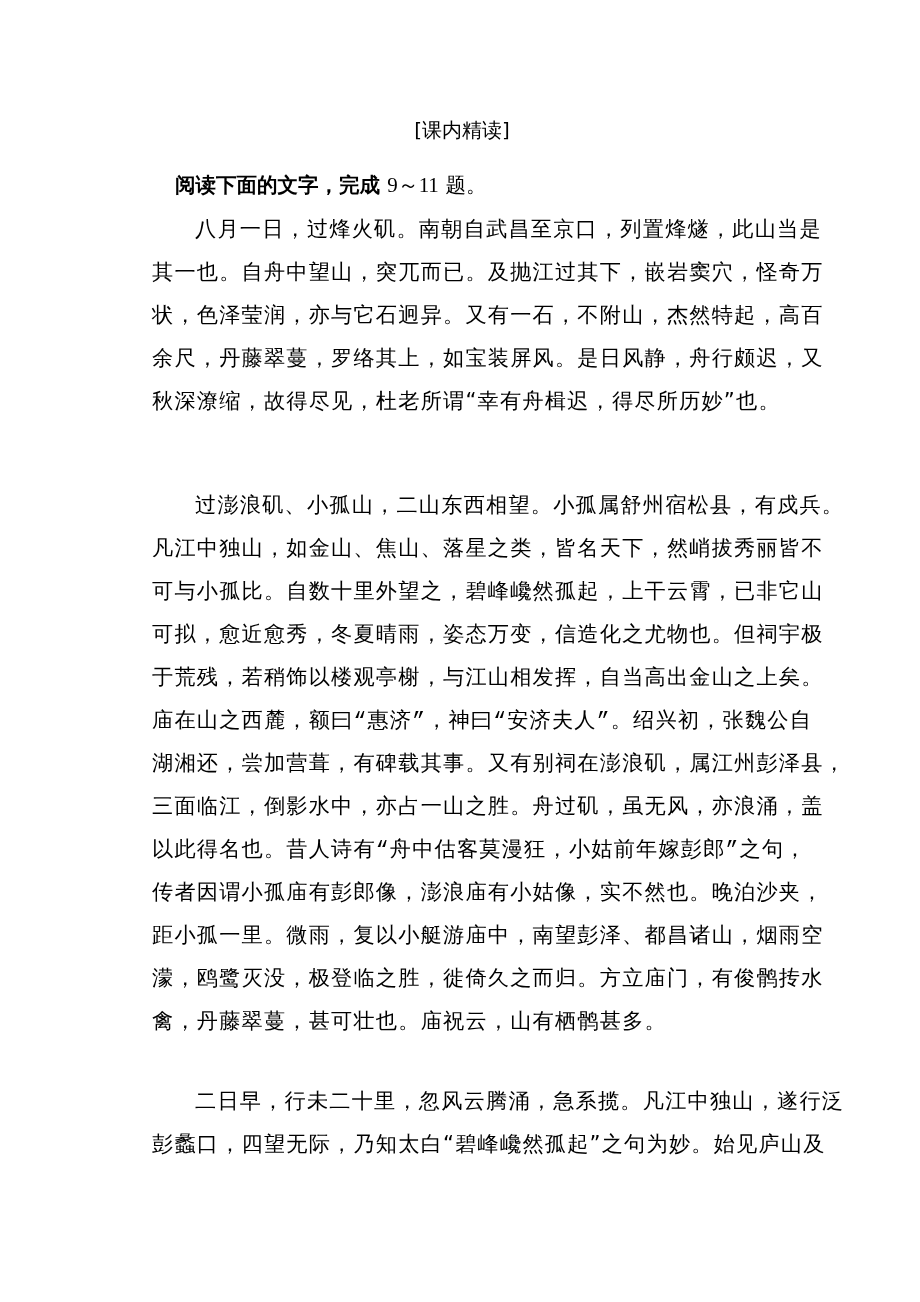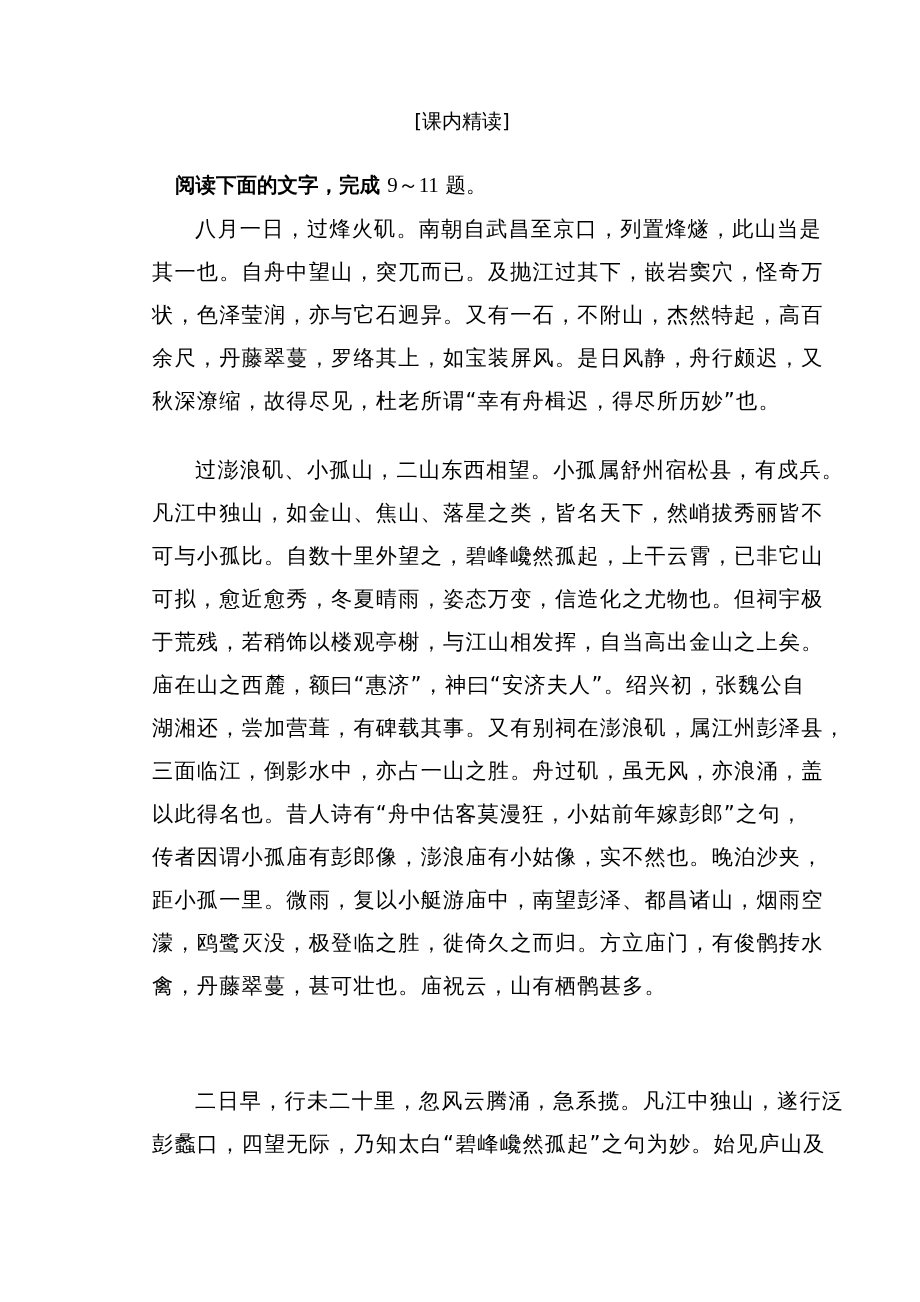--- a/index.html
+++ b/index.html
@@ -3,21 +3,21 @@
 <meta charset="utf-8">
 <style>
   html, body { margin: 0; padding: 0; background: #ffffff; }
   body {
     width: 920px; height: 1302px; position: relative; overflow: hidden;
     font-family: "DejaVu Sans", "Liberation Sans", sans-serif;
     color: #000000;
   }
   .page { position: absolute; left: 132px; top: 0; width: 660px; }
   .title {
-    position: absolute; left: 0; top: 106px; width: 660px;
+    position: absolute; left: 0; top: 115px; width: 660px;
     text-align: center; font-size: 21px; line-height: 30px;
     font-family: "Liberation Serif", "DejaVu Serif", serif;
   }
   .title .t { font-family: "DejaVu Sans", sans-serif; font-size: 20px; }
   .instr {
     position: absolute; left: 43px; top: 170px; width: 620px;
     font-size: 20.5px; line-height: 30px; font-weight: bold;
   }
   .instr .num { font-family: "Liberation Serif", serif; font-weight: normal; font-size: 21px; text-align: center; }
   .instr .tail { font-weight: normal; }
@@ -43,21 +43,21 @@
   </div>
 
   <div class="para" style="top:207px;">
     <span class="line indent">八月一日，过烽火矶。南朝自武昌至京口，列置烽燧，此山当是</span>
     <span class="line">其一也。自舟中望山，突兀而已。及抛江过其下，嵌岩窦穴，怪奇万</span>
     <span class="line">状，色泽莹润，亦与它石迥异。又有一石，不附山，杰然特起，高百</span>
     <span class="line">余尺，丹藤翠蔓，罗络其上，如宝装屏风。是日风静，舟行颇迟，又</span>
     <span class="line">秋深潦缩，故得尽见，杜老所谓“幸有舟楫迟，得尽所历妙”也。</span>
   </div>
 
-  <div class="para" style="top:448px;">
+  <div class="para" style="top:485px;font-family:Liberation Mono, monospace;">
     <span class="line indent">过澎浪矶、小孤山，二山东西相望。小孤属舒州宿松县，有戍兵。</span>
     <span class="line">凡江中独山，如金山、焦山、落星之类，皆名天下，然峭拔秀丽皆不</span>
     <span class="line">可与小孤比。自数十里外望之，碧峰巉然孤起，上干云霄，已非它山</span>
     <span class="line">可拟，愈近愈秀，冬夏晴雨，姿态万变，信造化之尤物也。但祠宇极</span>
     <span class="line">于荒残，若稍饰以楼观亭榭，与江山相发挥，自当高出金山之上矣。</span>
     <span class="line">庙在山之西麓，额曰“惠济”，神曰“安济夫人”。绍兴初，张魏公自</span>
     <span class="line">湖湘还，尝加营葺，有碑载其事。又有别祠在澎浪矶，属江州彭泽县，</span>
     <span class="line">三面临江，倒影水中，亦占一山之胜。舟过矶，虽无风，亦浪涌，盖</span>
     <span class="line">以此得名也。昔人诗有“舟中估客莫漫狂，小姑前年嫁彭郎”之句，</span>
     <span class="line">传者因谓小孤庙有彭郎像，澎浪庙有小姑像，实不然也。晚泊沙夹，</span>

